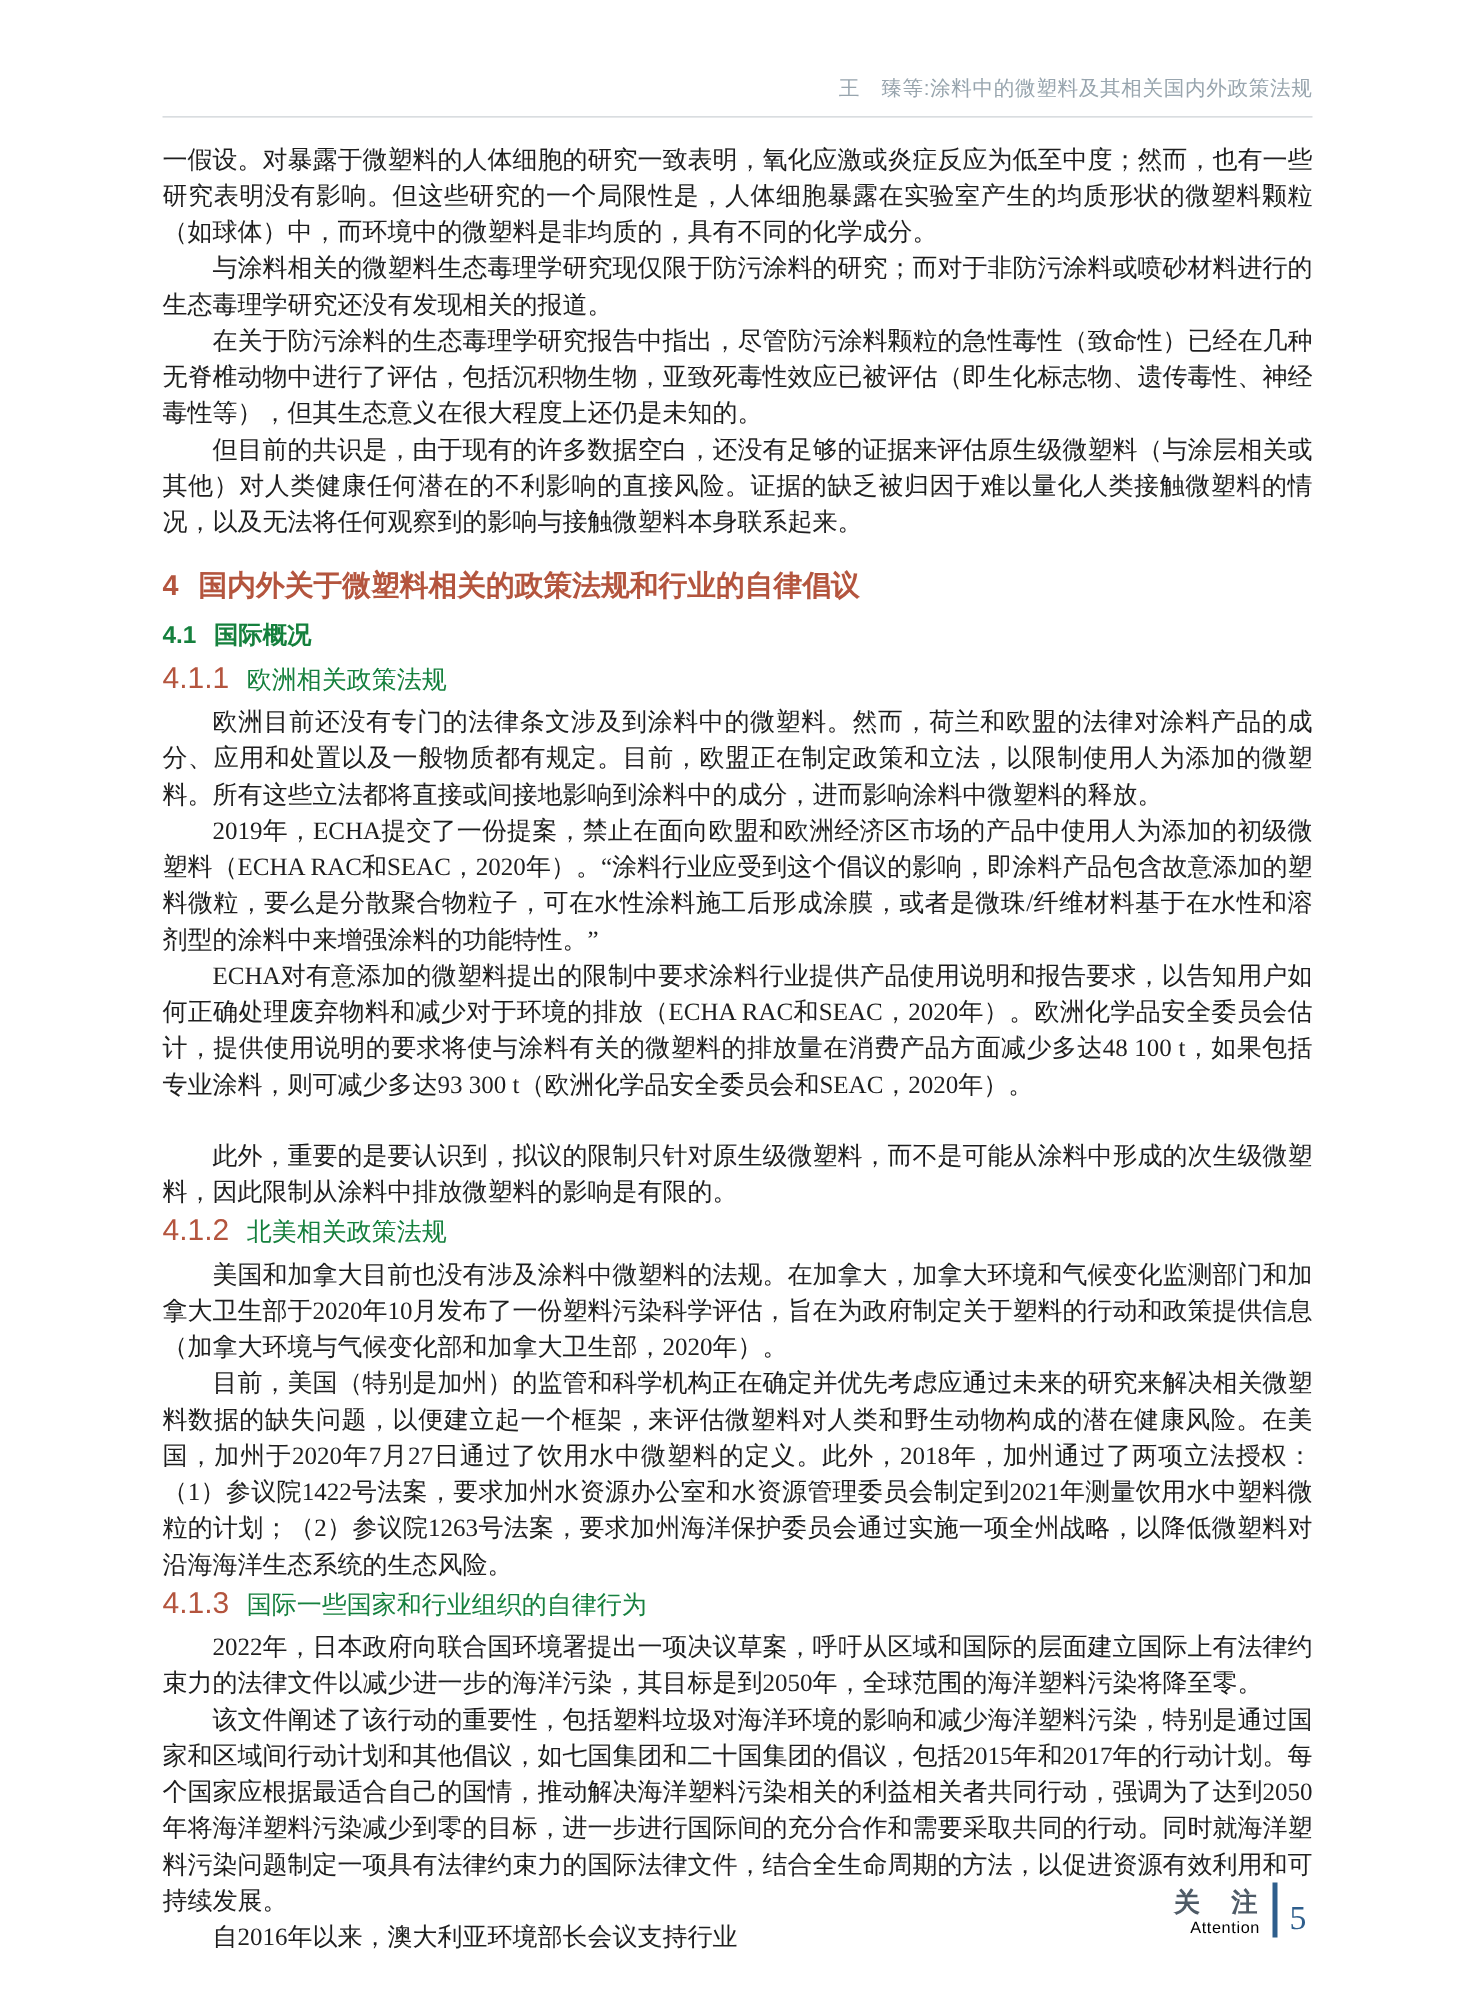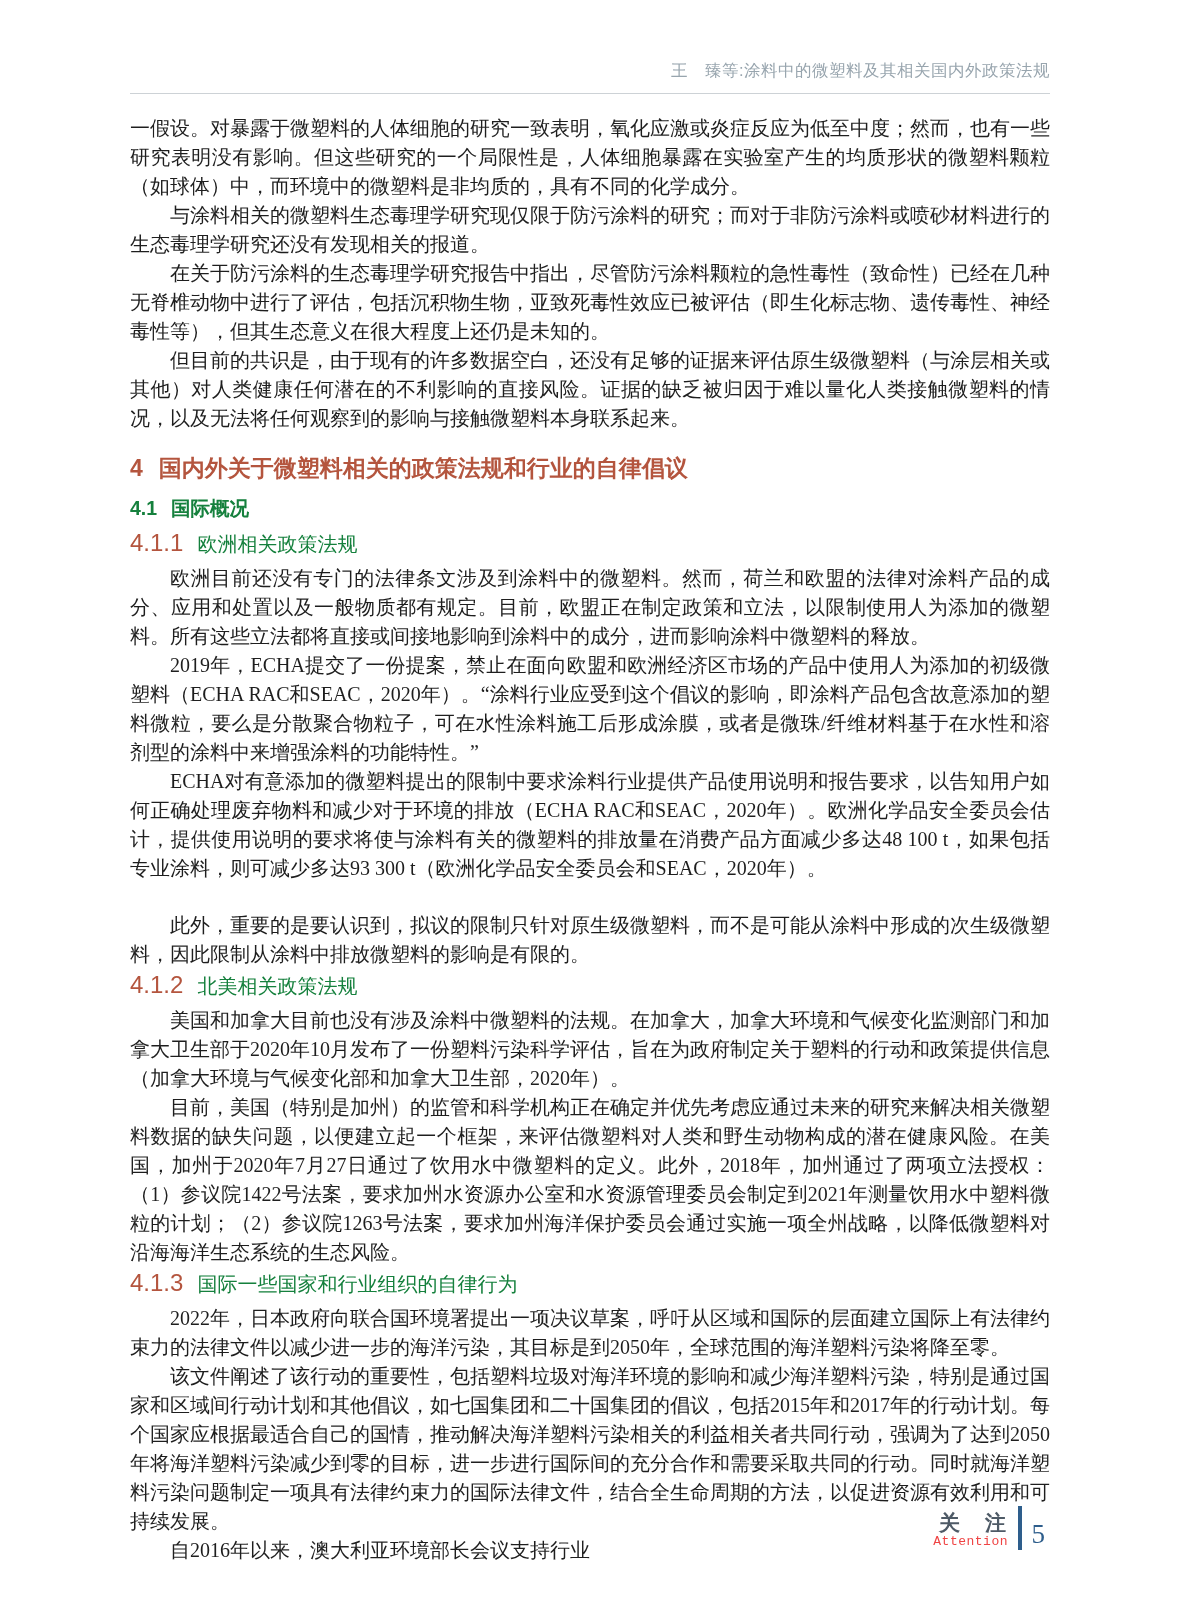--- a/index.html
+++ b/index.html
@@ -85,24 +85,24 @@
   .footer-labels { text-align: right; }
   .footer-cn {
     font-family: "Liberation Sans", "DejaVu Sans", sans-serif;
     font-weight: bold;
     font-size: 21px;
     line-height: 22px;
     color: #4e5a66;
     letter-spacing: 2px;
   }
   .footer-en {
-    font-family: Liberation Mono, monospace;
+    font-family: Liberation Sans, sans-serif;
     font-size: 13px;
     line-height: 16px;
-    color: #ef4444;
+    color: #000000;
     letter-spacing: 0.5px;
   }
   .footer-bar {
     width: 3.5px;
     height: 44px;
     background: #2e5e8c;
     margin-left: 10px;
     margin-right: 10px;
   }
   .footer-page {

